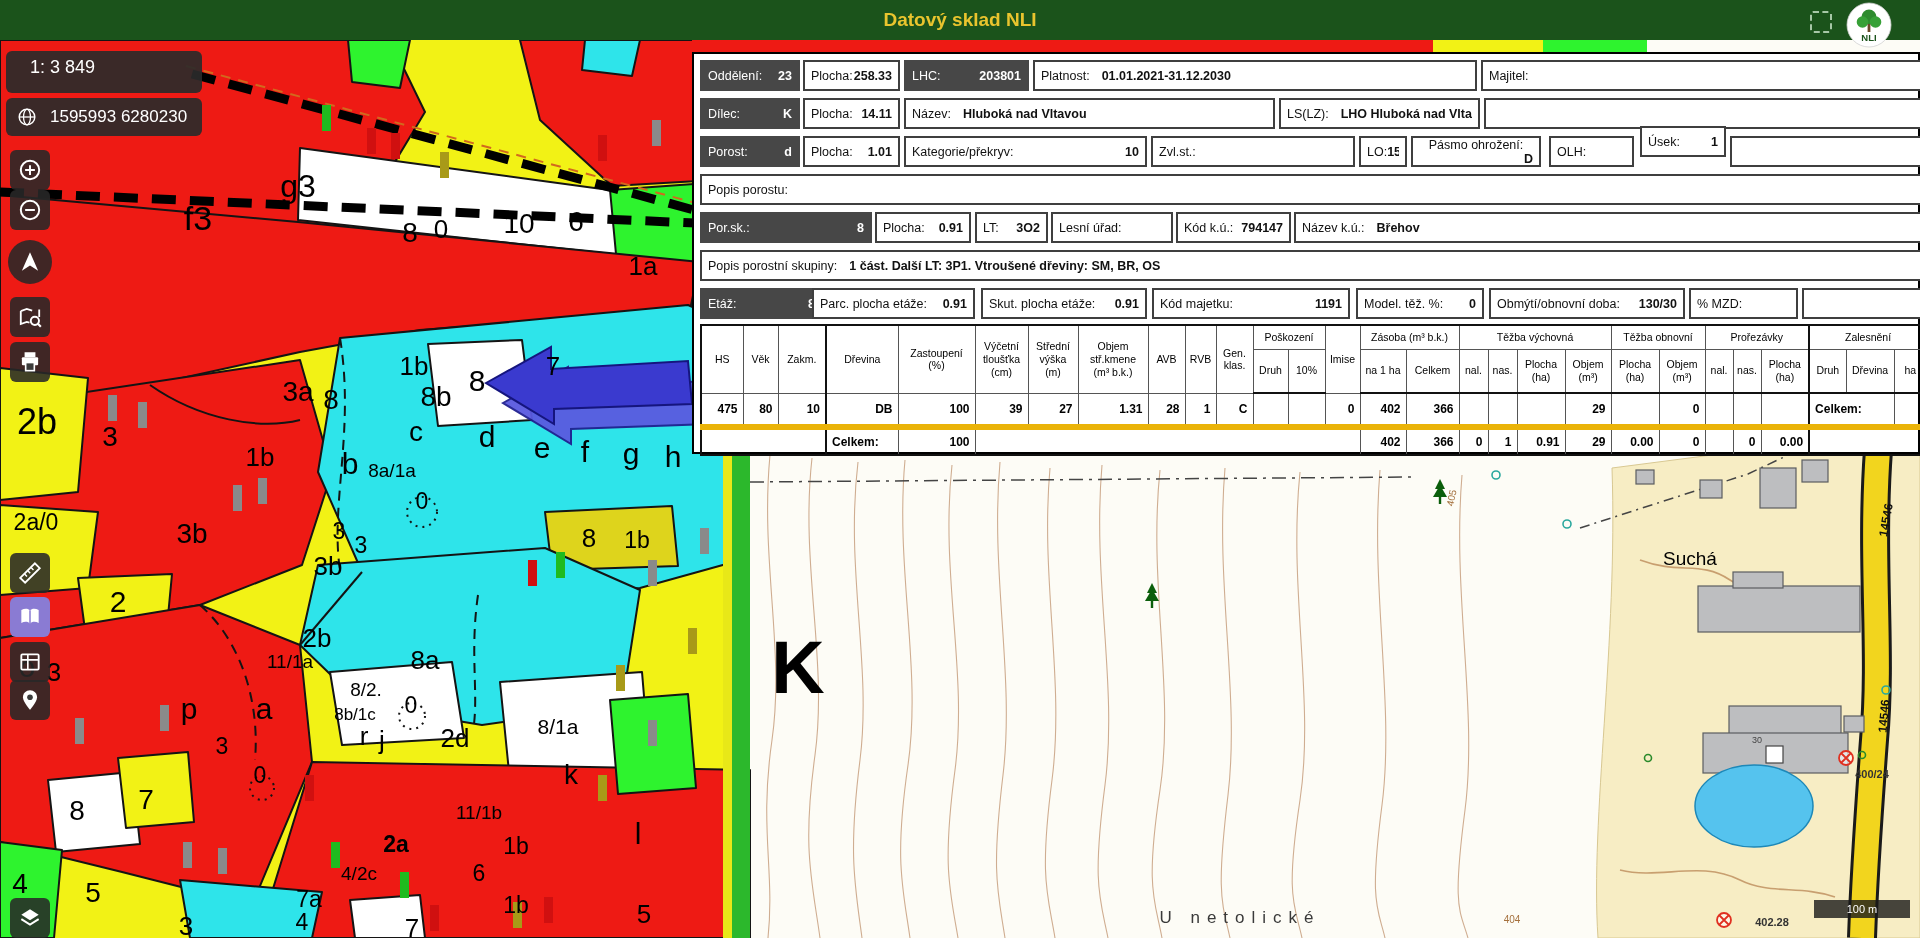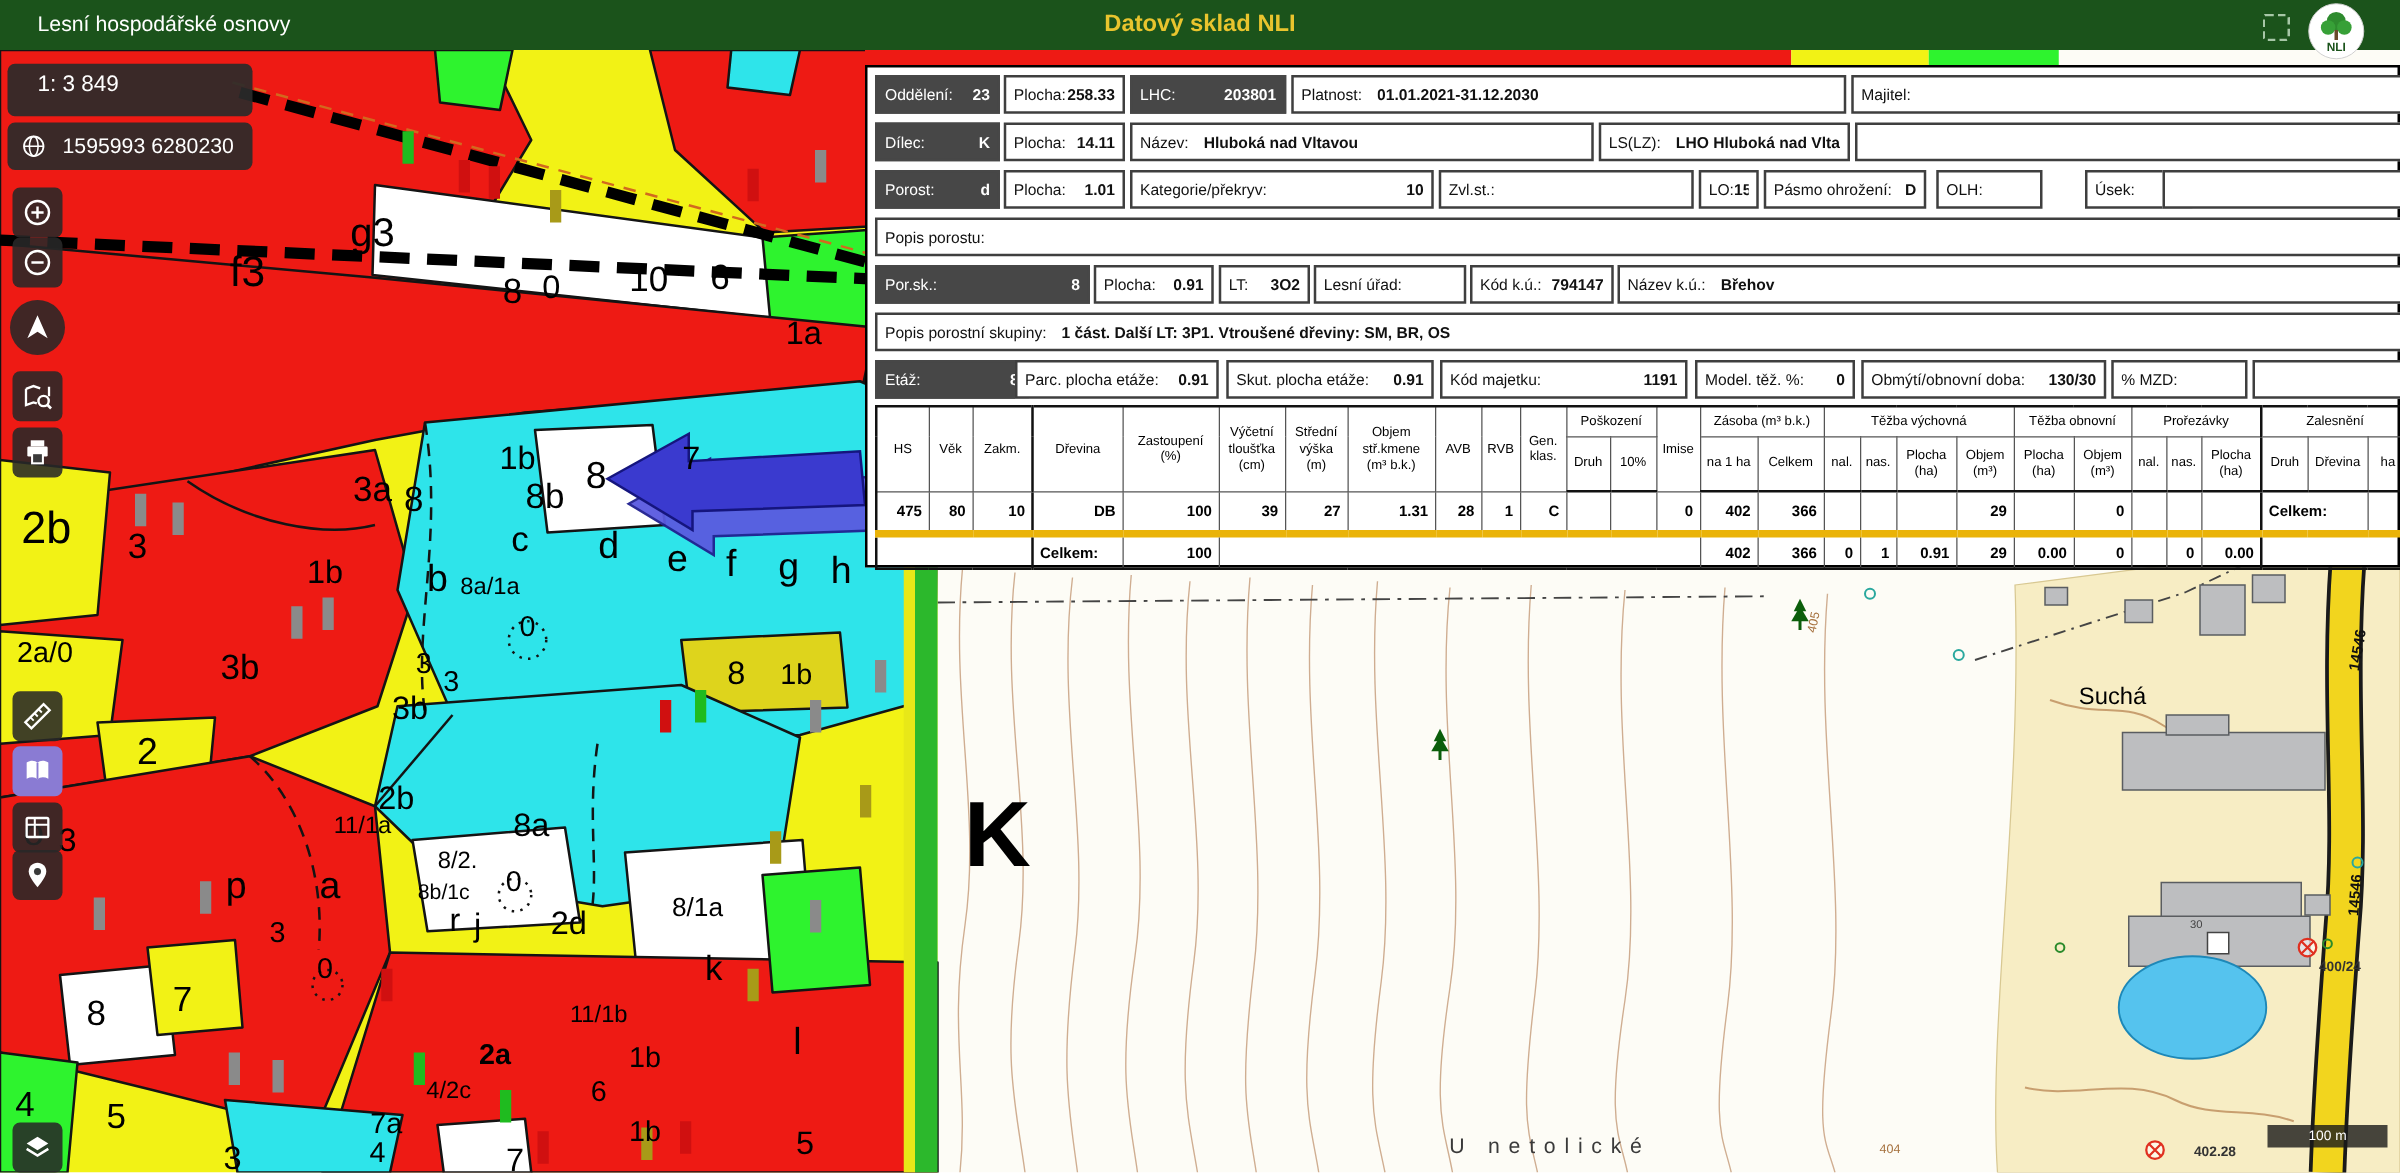--- a/index.html
+++ b/index.html
@@ -386,21 +386,20 @@
     </div>
     <div class="sbtn" style="top: 898px;">
       <svg width="26" height="26" viewBox="0 0 24 24">
         <path d="M12,4 L20,9 L12,14 L4,9 Z" fill="#fff"></path>
         <path d="M4,13 L12,18 L20,13" fill="none" stroke="#fff" stroke-width="1.8"></path>
       </svg>
     </div>
   </div>
 
 <div class="topbar">
-  <span class="apptitle">Lesní hospodářské osnovy</span>
   <span class="center">Datový sklad NLI</span>
   <div class="dashedbox"></div>
 </div>
 <svg class="logo" viewBox="0 0 46 46">
   <circle cx="23" cy="23" r="22" fill="#ffffff" stroke="#d0d0d0" stroke-width="0.8"></circle>
   <circle cx="23" cy="15" r="7.5" fill="#2e8b2e"></circle>
   <circle cx="16.5" cy="20" r="5.8" fill="#37a037"></circle>
   <circle cx="29.5" cy="20" r="5.8" fill="#37a037"></circle>
   <rect x="21.6" y="22" width="2.8" height="8" fill="#6b4a2a"></rect>
   <text x="23" y="39" font-size="9.5" font-weight="bold" fill="#1b531b" text-anchor="middle" font-family="Liberation Sans, sans-serif">NLI</text>
@@ -596,29 +595,29 @@
       <span class="v">10</span>
     </div>
     <div class="f" style="left: 457px; top: 82px; width: 204px;">
       <span class="l">Zvl.st.:</span>
       <span class="v"></span>
     </div>
     <div class="f" style="left: 665px; top: 82px; width: 48px;">
       <span class="l">LO:</span>
       <span class="v">15</span>
     </div>
-    <div class="f" style="left: 717px; top: 82px; width: 130px;">
+    <div class="f" style="left: 717px; top: 82px; width: 130px; flex-direction: column;">
       <span class="l">Pásmo ohrožení:</span>
       <span class="v">D</span>
     </div>
     <div class="f" style="left: 855px; top: 82px; width: 85px;">
       <span class="l">OLH:</span>
       <span class="v"></span>
     </div>
-    <div class="f" style="left: 946px; top: 82px; width: 86px; margin-left: 28px;">
+    <div class="f" style="left: 946px; top: 72px; width: 86px;">
       <span class="l">Úsek:</span>
       <span class="v">1</span>
     </div>
     <div class="f" style="left: 1036px; top: 82px; width: 192px;">
       <span class="l"></span>
       <span class="v"></span>
     </div>
     <div class="f vl" style="left: 6px; top: 120px; width: 1222px;">
       <span class="l">Popis porostu:</span>
       <span class="v"></span>

